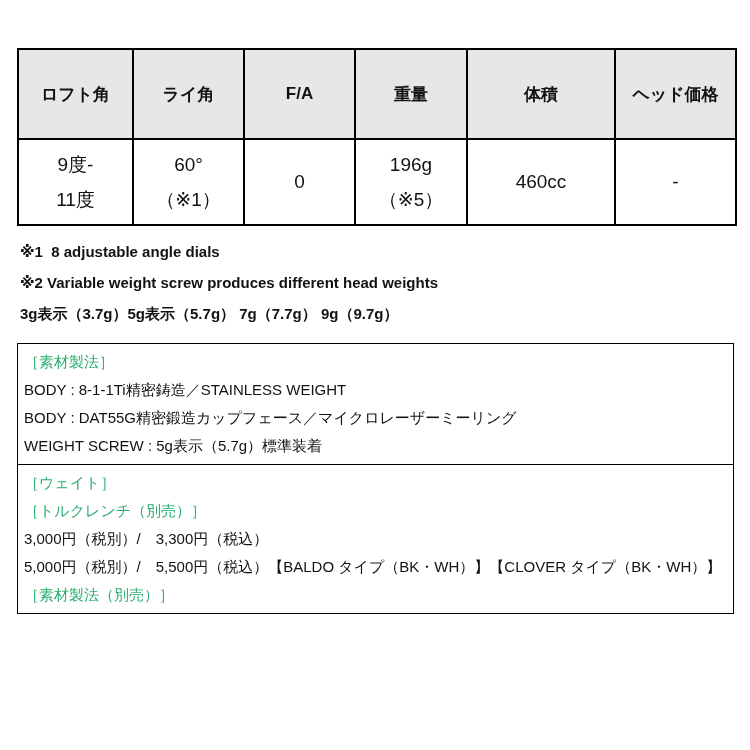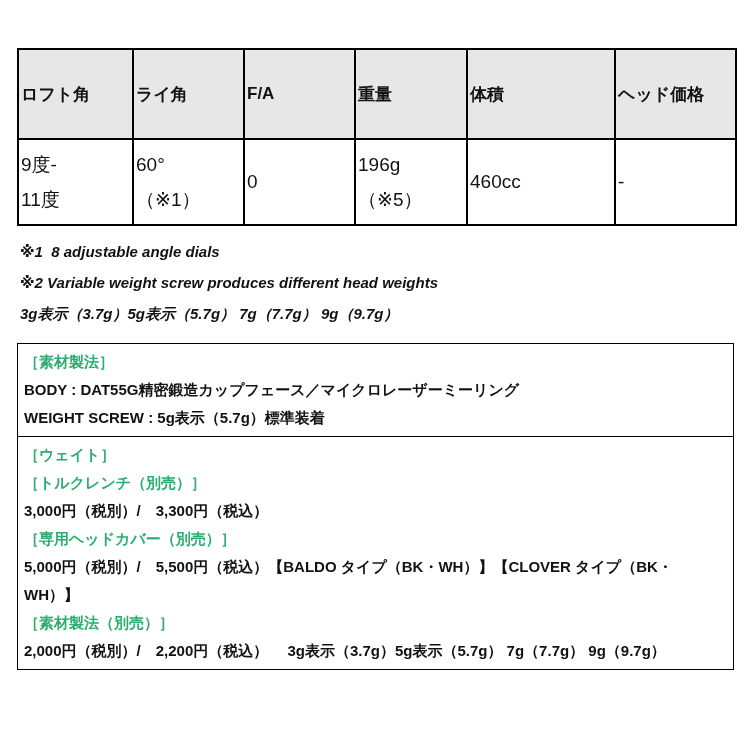--- a/index.html
+++ b/index.html
@@ -12,61 +12,61 @@
   .page { width: 750px; height: 750px; padding: 48px 15px 0 17px; }
 
   
   table.spec {
     border-collapse: collapse;
     table-layout: fixed;
     width: 718px;
   }
   table.spec th, table.spec td {
     border: 2px solid #000000;
-    text-align: left;
+    text-align: center;
     vertical-align: middle;
     white-space: pre-line;
     padding: 0 2px;
   }
   table.spec th {
     background: #e7e7e7;
     height: 90px;
     font-size: 17px;
     font-weight: bold;
   }
   table.spec td {
     height: 86px;
     font-size: 19px;
     font-weight: normal;
     line-height: 1.85;
   }
 
   
-  .notes { margin: 17px 0 0 3px; font-style: italic; }
+  .notes { margin: 17px 0 0 3px; }
   .notes p {
     margin: 0 0 13px 0;
     font-size: 15px;
     font-weight: bold;
     line-height: 18px;
     white-space: pre-wrap;
   }
 
   
   .box {
     width: 717px;
     border: 1px solid #000000;
     padding: 4px 8px 4px 6px;
     background: #ffffff;
   }
   .box-material { margin-top: 20px; }
   .box-price { margin-top: -1px; }
   .box p {
     margin: 0;
     font-size: 15px;
-    font-weight: bold;
+    font-weight: normal;
     line-height: 28px;
     white-space: pre-wrap;
     overflow-wrap: break-word;
   }
   .green-heading { color: #2aad6e; }
 </style>
 </head>
 <body>
 
 <div class="page">
@@ -106,27 +106,26 @@
   </table>
 
   <div class="notes">
     <p>※1  8 adjustable angle dials</p>
     <p>※2 Variable weight screw produces different head weights</p>
     <p>3g表示（3.7g）5g表示（5.7g） 7g（7.7g） 9g（9.7g）</p>
   </div>
 
   <div class="box box-material">
     <p class="green-heading">［素材製法］</p>
+    <p>BODY : 8-1-1Ti精密鋳造／STAINLESS WEIGHT</p>
     <p>BODY : DAT55G精密鍛造カップフェース／マイクロレーザーミーリング</p>
     <p>WEIGHT SCREW : 5g表示（5.7g）標準装着</p>
   </div>
 
   <div class="box box-price">
     <p class="green-heading">［ウェイト］</p>
     <p class="green-heading">［トルクレンチ（別売）］</p>
     <p>3,000円（税別）/　3,300円（税込）</p>
-    <p class="green-heading">［専用ヘッドカバー（別売）］</p>
     <p>5,000円（税別）/　5,500円（税込）【BALDO タイプ（BK・WH）】【CLOVER タイプ（BK・WH）】</p>
     <p class="green-heading">［素材製法（別売）］</p>
-    <p>2,000円（税別）/　2,200円（税込）　 3g表示（3.7g）5g表示（5.7g） 7g（7.7g） 9g（9.7g）</p>
   </div>
 
 </div>
 
 </body></html>

